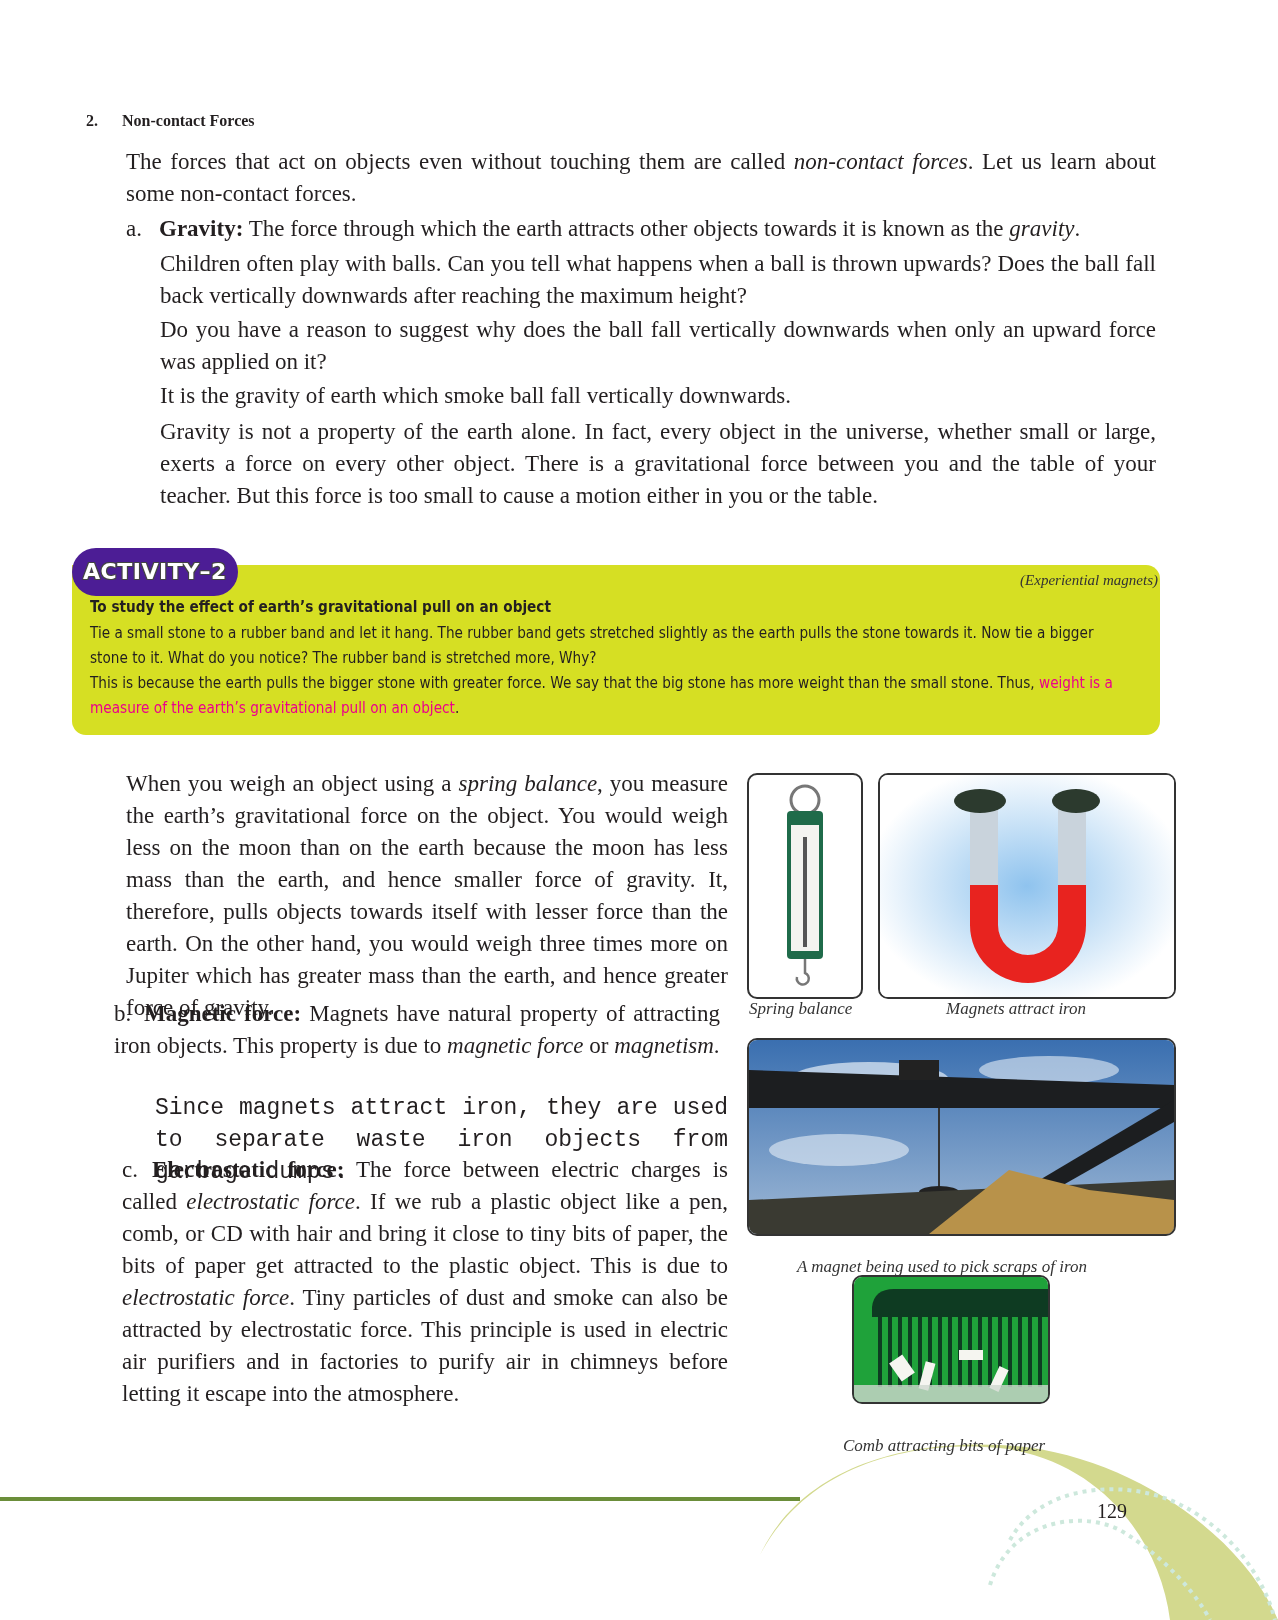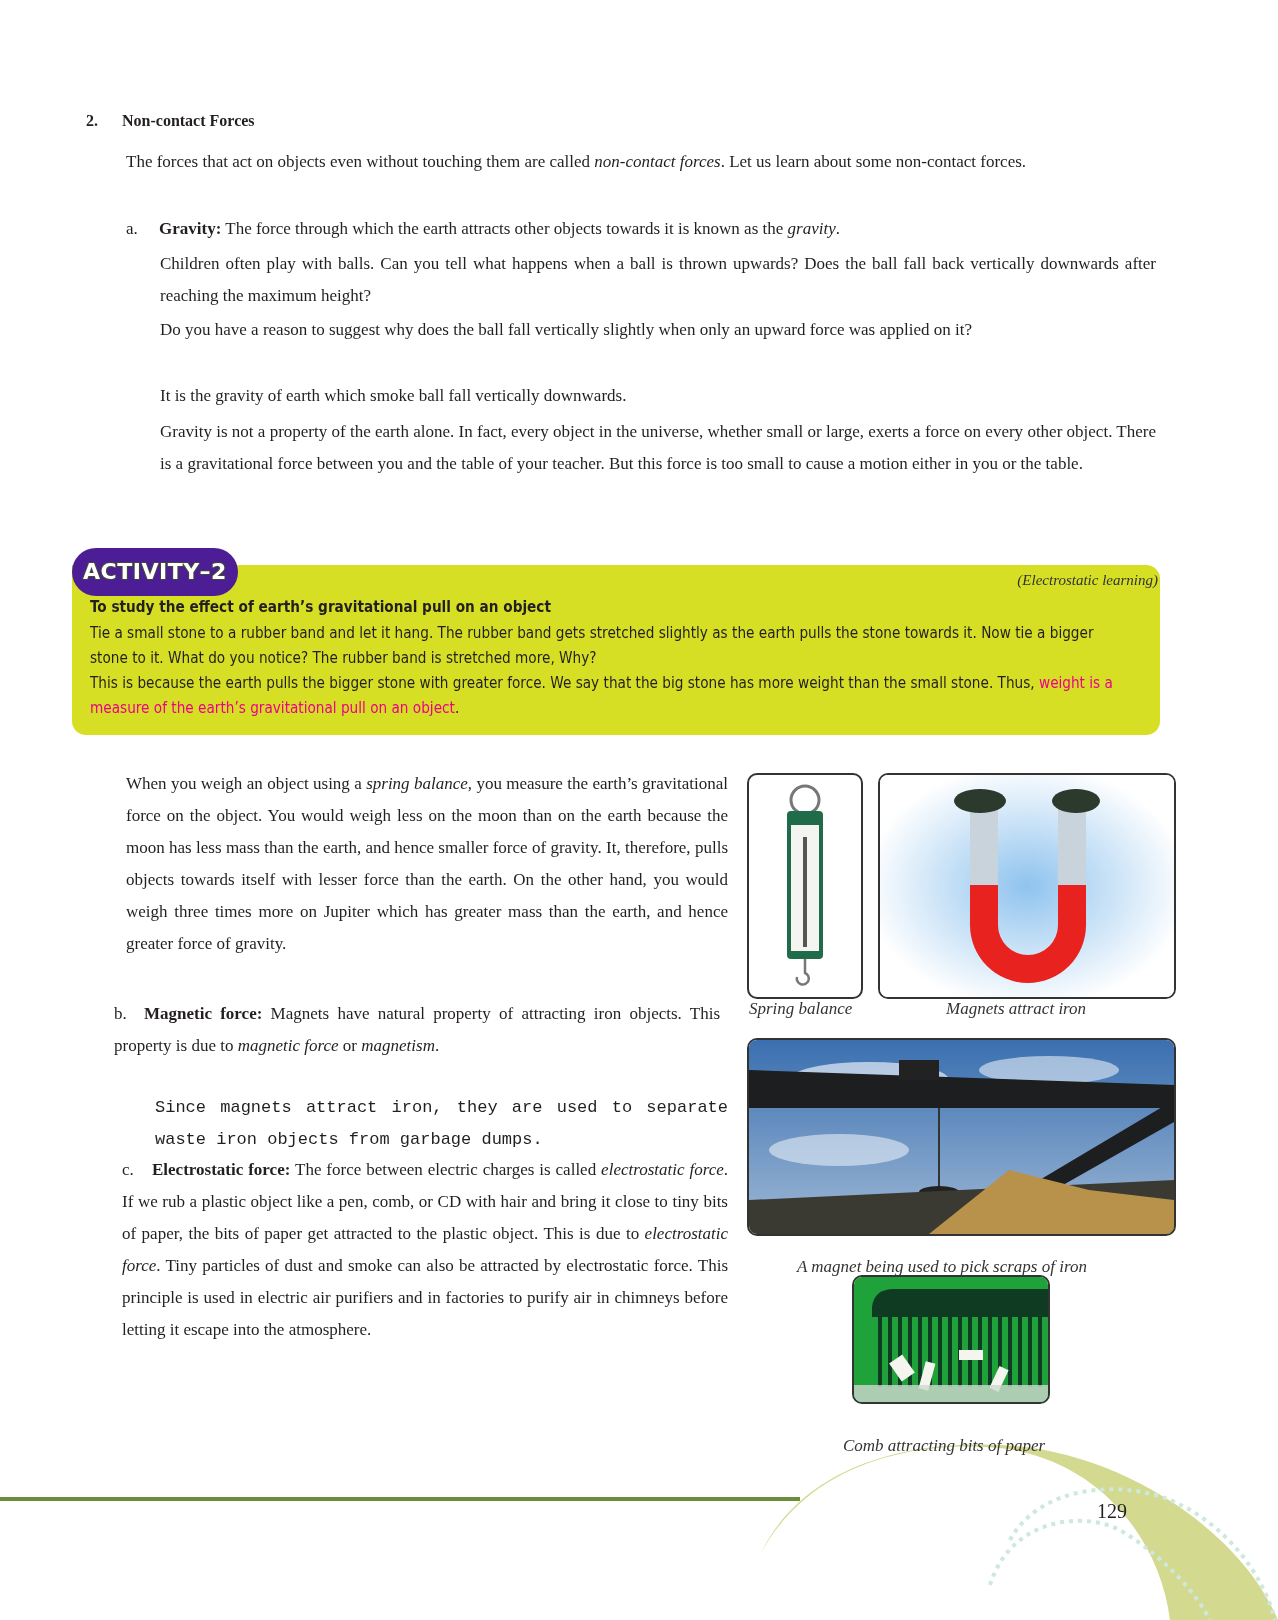--- a/index.html
+++ b/index.html
@@ -1,19 +1,19 @@
 <!DOCTYPE html>
 <html><head>
 <meta charset="utf-8">
 <style>
   html, body { margin: 0; padding: 0; }
   body { width: 1278px; height: 1620px; position: relative; background: #ffffff; overflow: hidden;
          font-family: "Liberation Serif", "DejaVu Serif", serif; color: #231f20; }
   .abs { position: absolute; }
-  .para { font-size: 17px; line-height: 32px; text-align: justify; }
+  .para { font-size: 23px; line-height: 32px; text-align: justify; }
   .heading { left: 86px; top: 112px; font-size: 16px; font-weight: bold; }
   .heading .num { display: inline-block; width: 36px; }
   .intro { left: 126px; top: 146px; width: 1030px; }
   .item-label { font-weight: bold; }
   .marker { display: inline-block; width: 33px; }
   .grav { left: 126px; top: 213px; width: 1030px; }
   .gsub { left: 160px; width: 996px; }
   em { font-style: italic; }
   
   .activity-box { left: 72px; top: 565px; width: 1088px; height: 170px; background: #d6df23;
@@ -50,27 +50,27 @@
 </div>
 
 <div class="abs para intro">
   <span>The forces that act on objects even without touching them are called </span><em>non-contact forces</em><span>. Let us learn about some non-contact forces.</span>
 </div>
 
 <div class="abs para grav">
   <span class="marker">a.</span><span class="item-label">Gravity:</span><span> The force through which the earth attracts other objects towards it is known as the </span><em>gravity</em><span>.</span>
 </div>
 <div class="abs para gsub" style="top:248px;">Children often play with balls. Can you tell what happens when a ball is thrown upwards? Does the ball fall back vertically downwards after reaching the maximum height?</div>
-<div class="abs para gsub" style="top:314px;">Do you have a reason to suggest why does the ball fall vertically slightly when only an upward force was applied on it?</div>
+<div class="abs para gsub" style="top:314px;">Do you have a reason to suggest why does the ball fall vertically downwards when only an upward force was applied on it?</div>
 <div class="abs para gsub" style="top:380px;">It is the gravity of earth which smoke ball fall vertically downwards.</div>
 <div class="abs para gsub" style="top:416px;">Gravity is not a property of the earth alone. In fact, every object in the universe, whether small or large, exerts a force on every other object. There is a gravitational force between you and the table of your teacher. But this force is too small to cause a motion either in you or the table.</div>
 
 <div class="abs activity-box"></div>
 <div class="abs activity-tab">ACTIVITY–2</div>
-<div class="abs exp">(Electrostatic learning)</div>
+<div class="abs exp">(Experiential magnets)</div>
 <div class="abs act-title">To study the effect of earth’s gravitational pull on an object</div>
 <div class="abs act-body">
   <div>Tie a small stone to a rubber band and let it hang. The rubber band gets stretched slightly as the earth pulls the stone towards it.  Now tie a bigger</div>
   <div>stone to it. What do you notice? The rubber band is stretched more, Why?</div>
   <div><span>This is because the earth pulls the bigger stone with greater force. We say that the big stone has more weight than the small stone. Thus, </span><span class="pink">weight is a</span></div>
   <div><span class="pink">measure of the earth’s gravitational pull on an object</span><span>.</span></div>
 </div>
 
 <div class="abs para lower">
   <span>When you weigh an object using a </span><em>spring balance</em><span>, you measure the earth’s gravitational force on the object. You would weigh less on the moon than on the earth because the moon has less mass than the earth, and hence smaller force of gravity. It, therefore, pulls objects towards itself with lesser force than the earth. On the other hand, you would weigh three times more on Jupiter which has greater mass than the earth, and hence greater force of gravity.</span>

